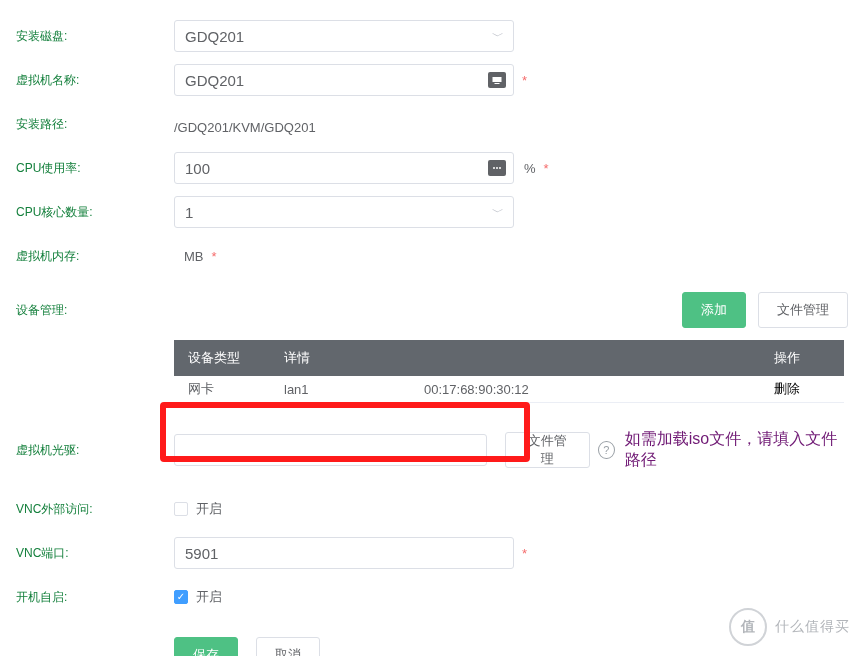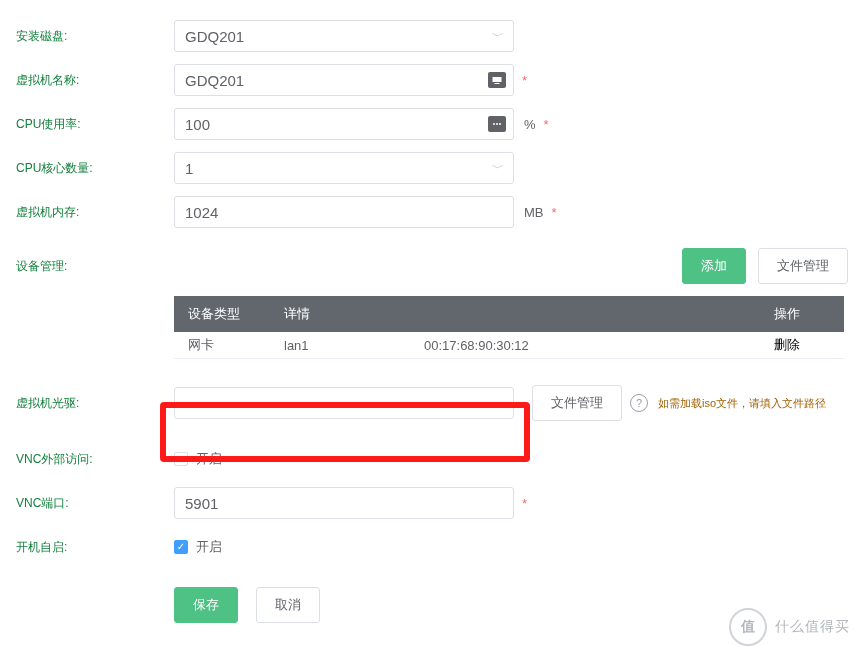--- a/index.html
+++ b/index.html
@@ -28,21 +28,21 @@
 .thead .th1 { width: 110px; padding-left: 14px; }
 .thead .th2 { width: 140px; }
 .thead .th3 { flex: 1; }
 .thead .th4 { width: 70px; text-align: left; }
 .trow { display: flex; height: 27px; align-items: center; border-bottom: 1px solid #ebeef5; color: #606266; }
 .trow .td1 { width: 110px; padding-left: 14px; }
 .trow .td2 { width: 140px; }
 .trow .td3 { flex: 1; }
 .trow .td4 { width: 70px; color: #000000; cursor: pointer; }
 .highlight-box { position: absolute; border: 6px solid #ff1a1a; border-radius: 4px; pointer-events: none; }
-.hint { color: #a16207; margin-left: 10px; font-size: 11px; }
+.hint { color: #701a75; margin-left: 10px; font-size: 16px; }
 .q-icon { display:inline-flex; width:18px; height:18px; border:1.5px solid #9aa0a6; border-radius:50%; align-items:center; justify-content:center; margin-left:8px; color:#9aa0a6; font-size:11px; }
 .checkbox { width: 14px; height: 14px; border: 1px solid #dcdfe6; border-radius: 2px; margin-right: 8px; display:inline-flex; align-items:center; justify-content:center; background:#fff; cursor:pointer; }
 .checkbox.checked { background: #409eff; border-color: #409eff; }
 .checkbox.checked::after { content:"✓"; color:#fff; font-size:10px; line-height:1; }
 .cb-label { color: #606266; }
 .actions { margin-left: 158px; margin-top: 24px; display:flex; gap: 18px; }
 .watermark { position: absolute; right: 14px; bottom: 10px; display: flex; align-items: center; gap: 8px; opacity: 0.65; }
 .wm-circle { width: 38px; height: 38px; border: 2px solid #b8bcc2; border-radius: 50%; display:flex; align-items:center; justify-content:center; color:#8a8f96; font-size:14px; font-weight:bold; }
 .wm-text { color: #8a8f96; font-size: 14px; letter-spacing: 1px; }
 .rel { position: relative; display:inline-block; }
@@ -70,20 +70,26 @@
         <span class="suffix-badge">
             <svg viewBox="0 0 24 24">
               <path d="M3 6h18v10H3zM7 18h10v2H7z"></path>
             </svg>
           </span>
       </span>
       <span class="star">*</span>
     </div>
   </div>
 
+  <div class="row">
+    <div class="label">安装路径:</div>
+    <div class="field">
+        <span class="path-text">/GDQ201/KVM/GDQ201</span>
+      </div>
+  </div>
 
   <div class="row">
     <div class="label">CPU使用率:</div>
     <div class="field">
       <span class="rel">
         <input class="input w340" value="100" style="">
         <span class="suffix-badge">
             <svg viewBox="0 0 24 24">
               <circle cx="6" cy="12" r="2"></circle>
               <circle cx="12" cy="12" r="2"></circle>
@@ -102,21 +108,20 @@
       <div class="select-wrap">
         <input class="select" readonly="" value="1" style="">
         <span class="chev">﹀</span>
       </div>
     </div>
   </div>
 
   <div class="row tall">
     <div class="label">虚拟机内存:</div>
     <div class="field">
-      <input class="input w340" value="1024" style="">
       <span class="unit">MB</span>
       <span class="star">*</span>
     </div>
   </div>
 
   <div class="row device-header">
     <div class="label">设备管理:</div>
     <div class="device-btns">
       <button class="btn primary">添加</button>
       <button class="btn">文件管理</button>

